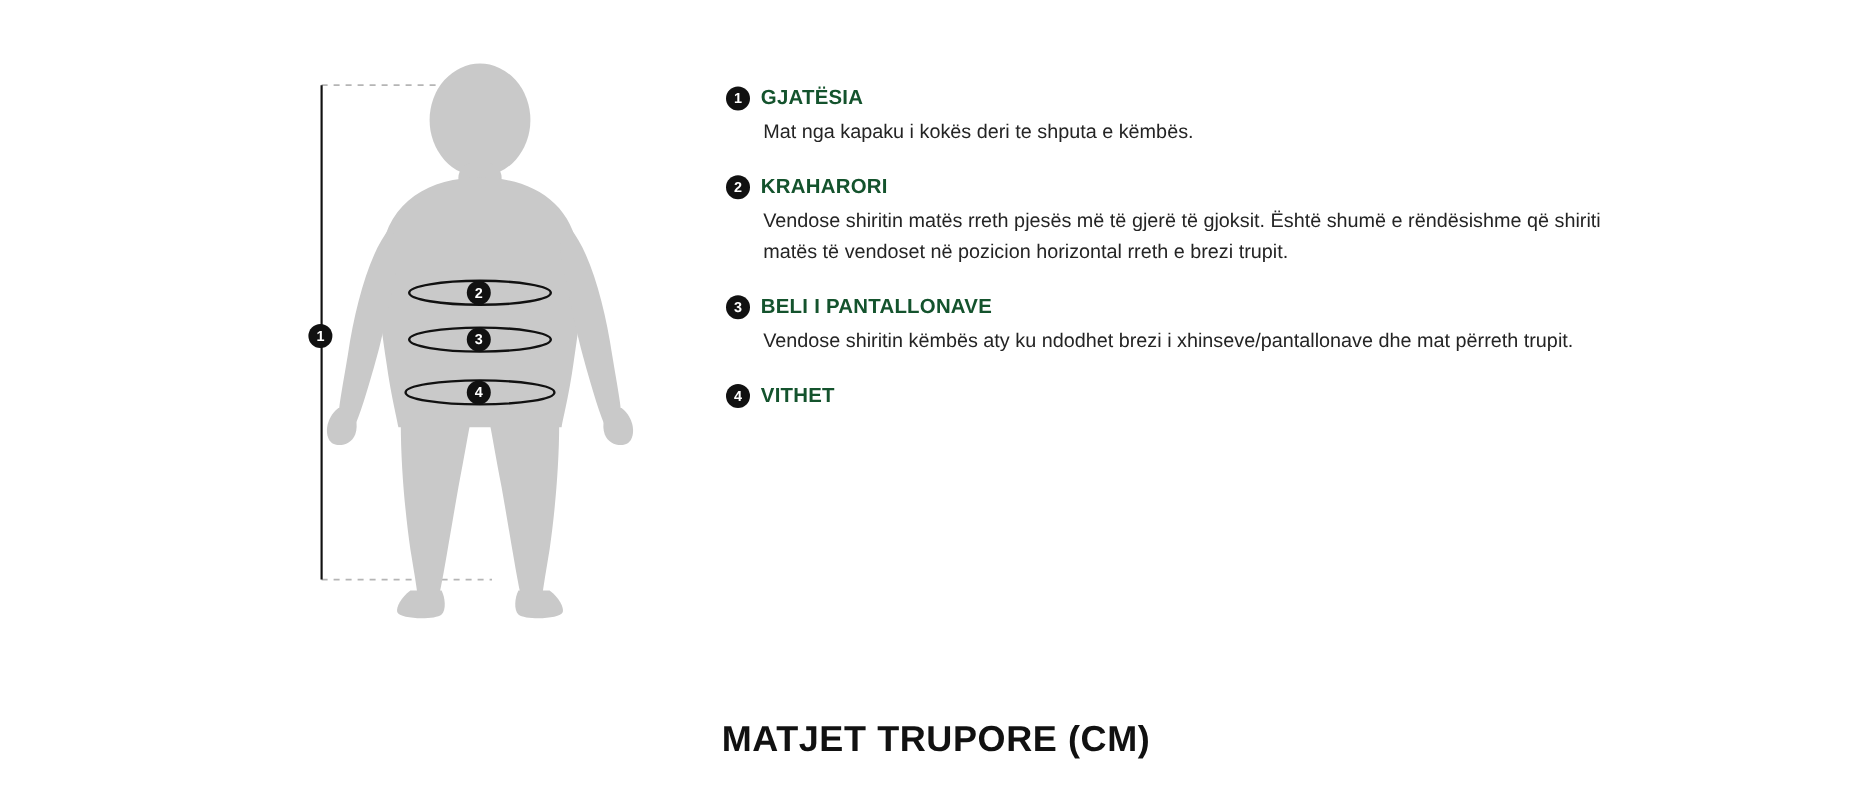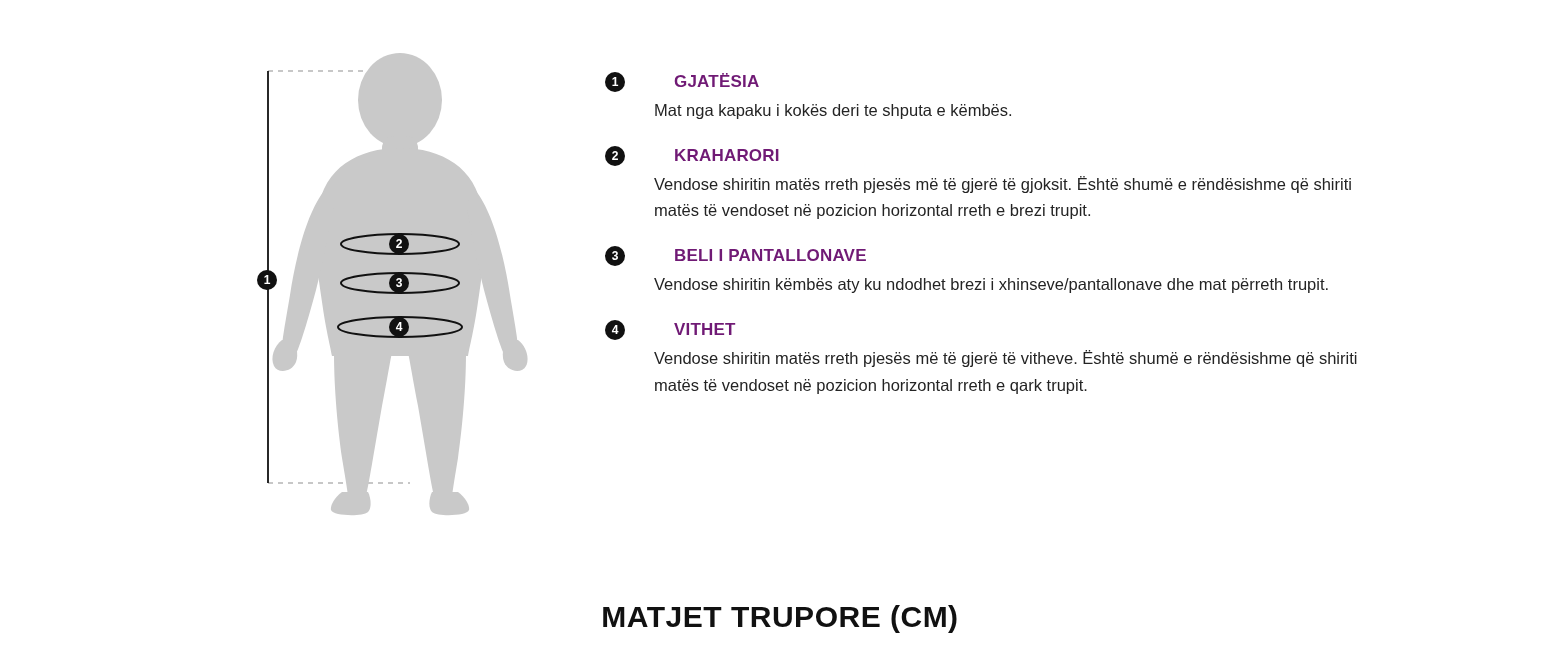--- a/index.html
+++ b/index.html
@@ -77,27 +77,26 @@
   .item-head {
     display: flex;
     align-items: center;
     gap: 9px;
   }
 
   .item-title {
     font-size: 17px;
     font-weight: 700;
     letter-spacing: 0.2px;
-    color: #701a75;
+    color: #14532d;
     text-transform: uppercase;
-    margin-left: 40px;
   }
 
   .item-body {
-    margin-left: 49px;
+    margin-left: 31px;
     margin-top: 5px;
     font-size: 16.5px;
     line-height: 1.62;
     color: #242424;
     max-width: 705px;
   }
 
   
   .bottom-title {
     position: absolute;
@@ -212,20 +211,19 @@
         <span class="item-title">BELI I PANTALLONAVE</span>
       </div>
       <div class="item-body">Vendose shiritin këmbës aty ku ndodhet brezi i xhinseve/pantallonave dhe mat përreth trupit.</div>
     </div>
 
     <div class="item">
       <div class="item-head">
         <span class="badge">4</span>
         <span class="item-title">VITHET</span>
       </div>
-      <div class="item-body">Vendose shiritin matës rreth pjesës më të gjerë të vitheve. Është shumë e rëndësishme që shiriti matës të vendoset në pozicion horizontal rreth e qark trupit.</div>
     </div>
 
   </div>
 
   <div class="bottom-title">MATJET TRUPORE (CM)</div>
 
 </div>
 
 </body></html>

